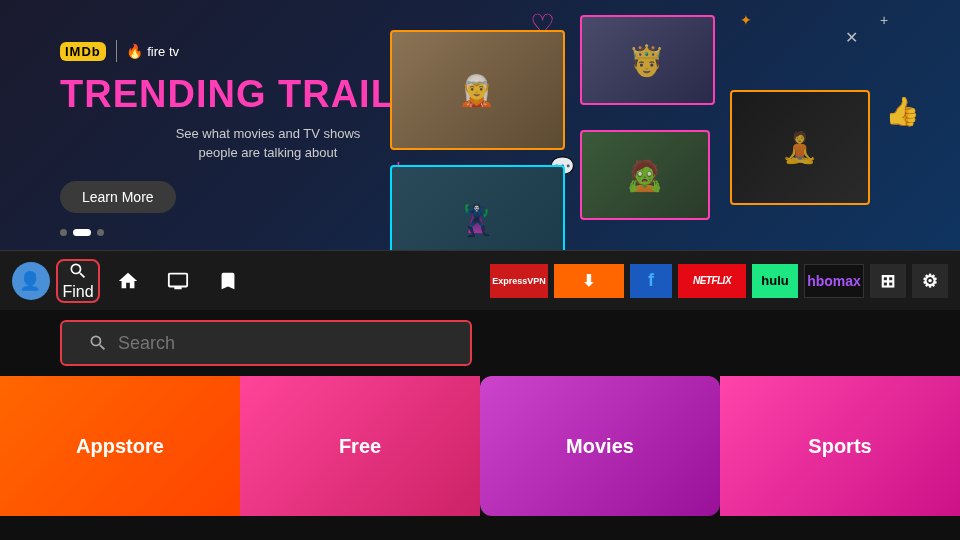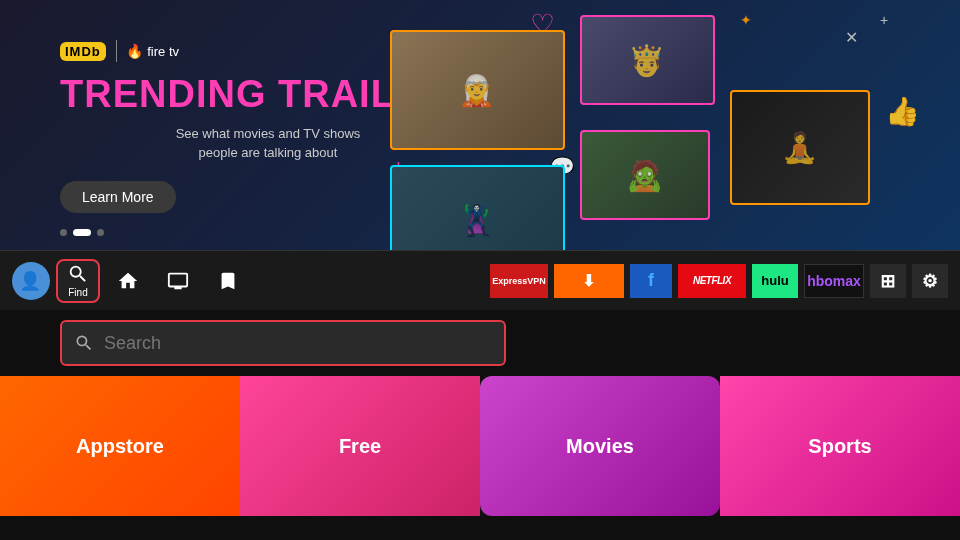--- a/index.html
+++ b/index.html
@@ -229,21 +229,21 @@
       border: 2px solid #e63946;
     }
 
     .nav-icon-btn svg {
       width: 22px;
       height: 22px;
       fill: white;
     }
 
     .nav-label {
-      font-size: 10px;
+      font-size: 16px;
       color: white;
       margin-top: 2px;
     }
 
     .avatar-circle {
       width: 38px;
       height: 38px;
       border-radius: 50%;
       background: #4a90d9;
       display: flex;
@@ -287,27 +287,27 @@
     .app-grid { background: #2a2a2a; color: white; width: 36px; font-size: 18px; }
     .app-settings { background: #2a2a2a; color: white; width: 36px; font-size: 18px; }
 
     
     .search-section {
       padding: 10px 60px;
       background: #0f0f0f;
     }
 
     .search-bar {
-      width: 446px;
+      width: 412px;
       height: 46px;
       background: #2a2a2a;
       border-radius: 6px;
       display: flex;
       align-items: center;
-      padding: 0 12px;
+      padding: 0 26px;
       gap: 10px;
       border: 2px solid #e63946;
     }
 
     .search-bar svg {
       width: 20px;
       height: 20px;
       fill: #aaa;
       flex-shrink: 0;
     }

